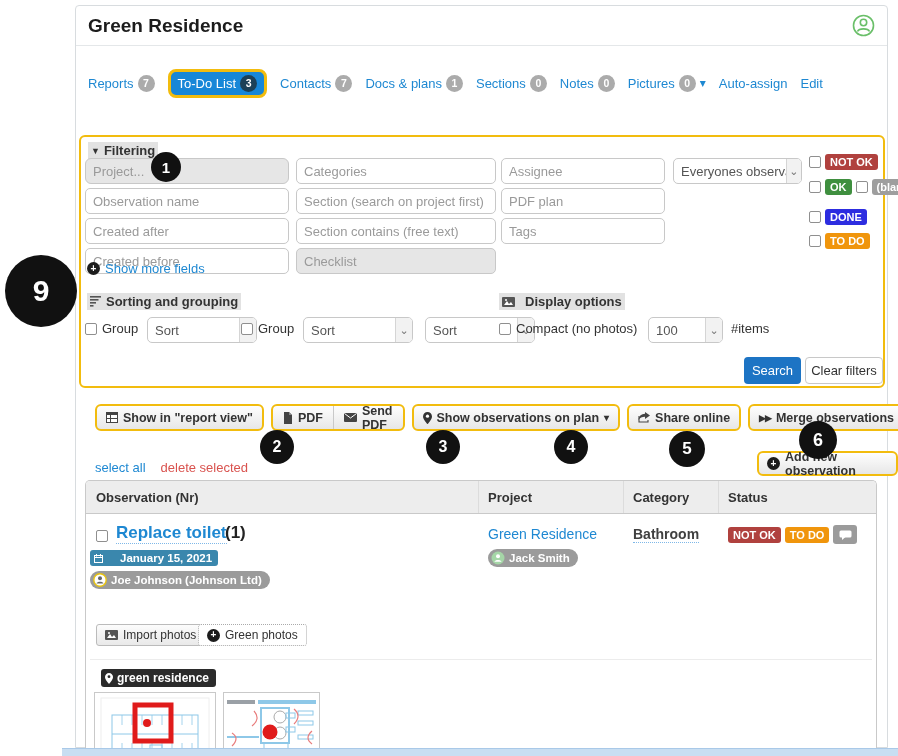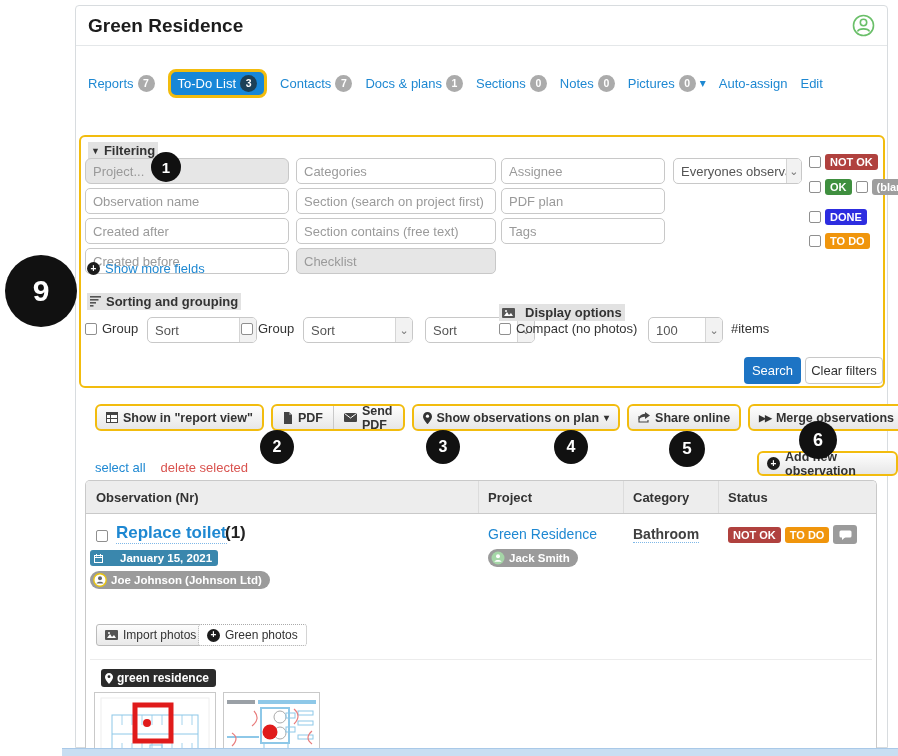--- a/index.html
+++ b/index.html
@@ -237,21 +237,21 @@
     </div>
     <div class="sel" style="left:222px; top:180px; width:110px;">
       <span>Sort</span>
       <span class="sel-caret">⌄</span>
     </div>
     <div class="sel" style="left:344px; top:180px; width:110px;">
       <span>Sort</span>
       <span class="sel-caret">⌄</span>
     </div>
 
-    <div class="hl-label" style="left:418px; top:167px;gap:10px;">
+    <div class="hl-label" style="left:418px; top:156px;gap:10px;">
       <span class="icon">
         <svg width="13" height="10" viewBox="0 0 13 10">
           <rect x="0" y="0" width="13" height="10" rx="1" fill="#555"></rect>
           <polygon points="2,8 5,4 7,7 9,5 11,8" fill="#fff"></polygon>
             <circle cx="4" cy="3" r="1" fill="#fff"></circle>
         </svg>
       </span>
       <span>Display options</span>
     </div>
     <div class="inline-row" style="left:418px; top:184px;">

